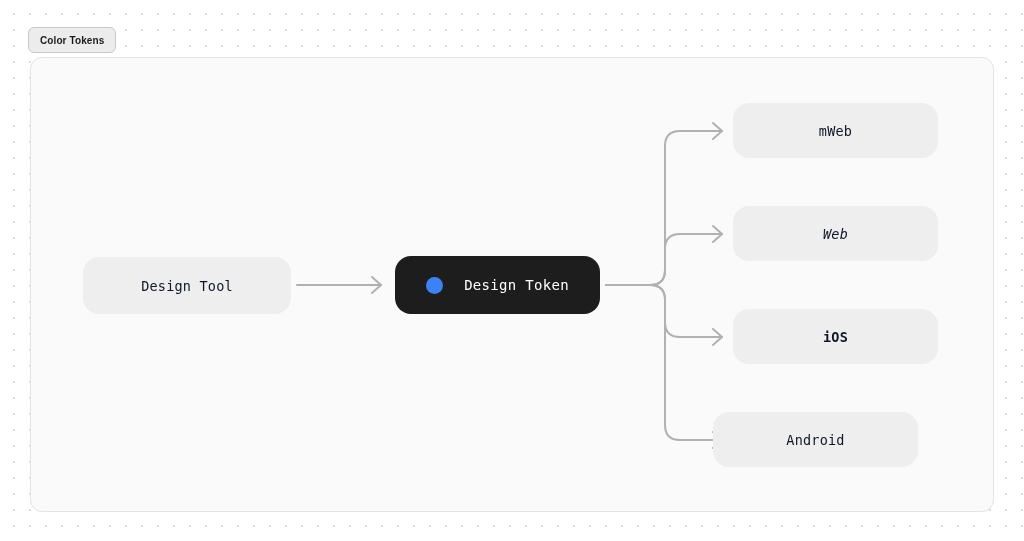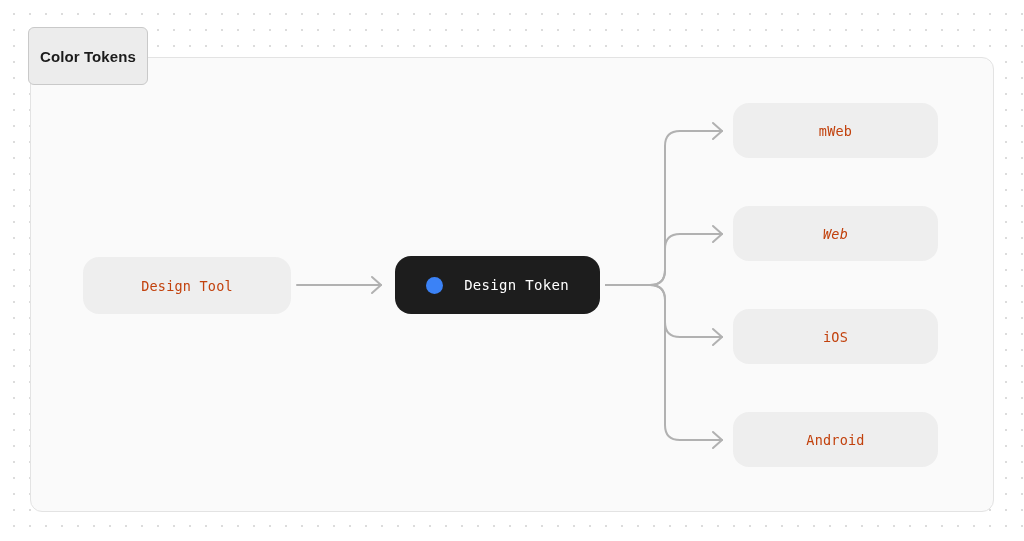--- a/index.html
+++ b/index.html
@@ -18,27 +18,27 @@
     background-position: 6px 6px;
     position: relative;
   }
 
   
   .group-label {
     position: absolute;
     left: 28px;
     top: 27px;
     height: 24px;
-    padding: 16px 11px;
+    padding: 0 11px;
     display: flex;
     align-items: center;
     background: #ececec;
     border: 1px solid #c9c9c9;
     border-radius: 6px;
-    font-size: 15px;
+    font-size: 10px;
     font-weight: 700;
     color: #1b1b1b;
     letter-spacing: 0.1px;
     white-space: nowrap;
     z-index: 5;
   }
 
   
   .group-panel {
     position: absolute;
@@ -83,21 +83,21 @@
     display: flex;
     align-items: center;
     justify-content: center;
     box-sizing: border-box;
     border-radius: 16px;
     font-family: "DejaVu Sans Mono", "Liberation Mono", monospace;
     z-index: 3;
   }
   .node-light {
     background: #eeeeee;
-    color: #c2410c;
+    color: #0f172a;
     font-size: 13.5px;
     letter-spacing: 0.2px;
   }
   .node-dark {
     background: #1d1d1d;
     color: #ffffff;
     font-size: 14px;
     letter-spacing: 0.3px;
     gap: 21px;
   }
@@ -106,22 +106,22 @@
     height: 17px;
     border-radius: 50%;
     flex: 0 0 auto;
   }
 
   
   #node-design-tool   { left: 83px;  top: 257px; width: 208px; height: 57px; text-align: right; }
   #node-design-token  { left: 395px; top: 256px; width: 205px; height: 58px; }
   #node-mweb          { left: 733px; top: 103px; width: 205px; height: 55px; }
   #node-web           { left: 733px; top: 206px; width: 205px; height: 55px; font-style: italic; }
-  #node-ios           { left: 733px; top: 309px; width: 205px; height: 55px; }
-  #node-android       { left: 733px; top: 412px; width: 205px; height: 55px; align-items: center; }
+  #node-ios           { left: 733px; top: 309px; width: 205px; height: 55px; font-weight: bold; }
+  #node-android       { left: 713px; top: 412px; width: 205px; height: 55px; align-items: center; }
 </style>
 </head>
 <body>
 
 <div class="group-panel"></div>
 
 <div class="group-label">
   <span>Color Tokens</span>
 </div>
 

